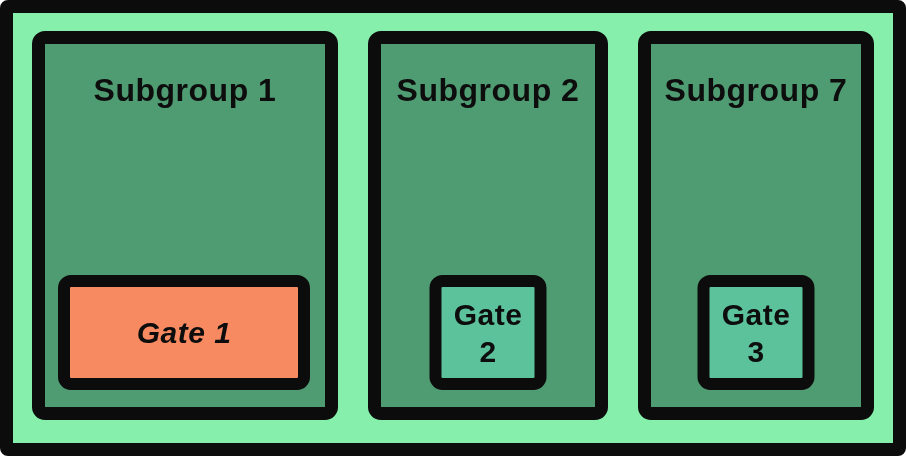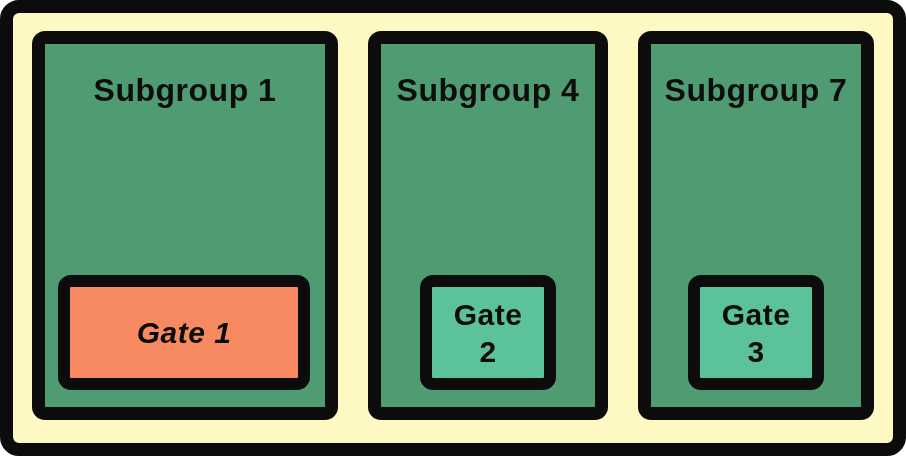--- a/index.html
+++ b/index.html
@@ -13,23 +13,23 @@
     position: relative;
     width: 906px;
     height: 456px;
   }
   .frame {
     position: absolute;
     left: 0; top: 0;
     width: 906px;
     height: 456px;
     box-sizing: border-box;
-    background: #fef9c3;
+    background: #86efac;
     border: 13px solid #0C0C0C;
-    border-radius: 19px;
+    border-radius: 8px;
   }
   .subgroup {
     position: absolute;
     top: 18px;
     height: 389px;
     box-sizing: border-box;
     background: #4F9C73;
     border: 13px solid #0C0C0C;
     border-radius: 13px;
   }
@@ -65,41 +65,41 @@
     letter-spacing: 0.5px;
   }
   .gate-wide {
     left: 13px;
     width: 252px;
     font-style: italic;
   }
   .gate-square {
     left: 50%;
     transform: translateX(-50%);
-    width: 136px;
+    width: 117px;
   }
   .gate-square .gate-label {
     width: 80px; 
   }
 </style>
 </head>
 <body>
 
 <div class="canvas">
   <div class="frame">
 
     <div class="subgroup subgroup-1">
       <div class="subgroup-label">Subgroup 1</div>
       <div class="gate gate-wide" style="background-color: rgb(247, 138, 96);">
         <span class="gate-label">Gate 1</span>
       </div>
     </div>
 
     <div class="subgroup subgroup-2">
-      <div class="subgroup-label">Subgroup 4</div>
+      <div class="subgroup-label">Subgroup 2</div>
       <div class="gate gate-square" style="background-color: rgb(92, 194, 156);">
         <span class="gate-label">Gate 2</span>
       </div>
     </div>
 
     <div class="subgroup subgroup-3">
       <div class="subgroup-label">Subgroup 7</div>
       <div class="gate gate-square" style="background-color: rgb(92, 194, 156); margin-top: 44px;">
         <span class="gate-label">Gate 3</span>
       </div>

